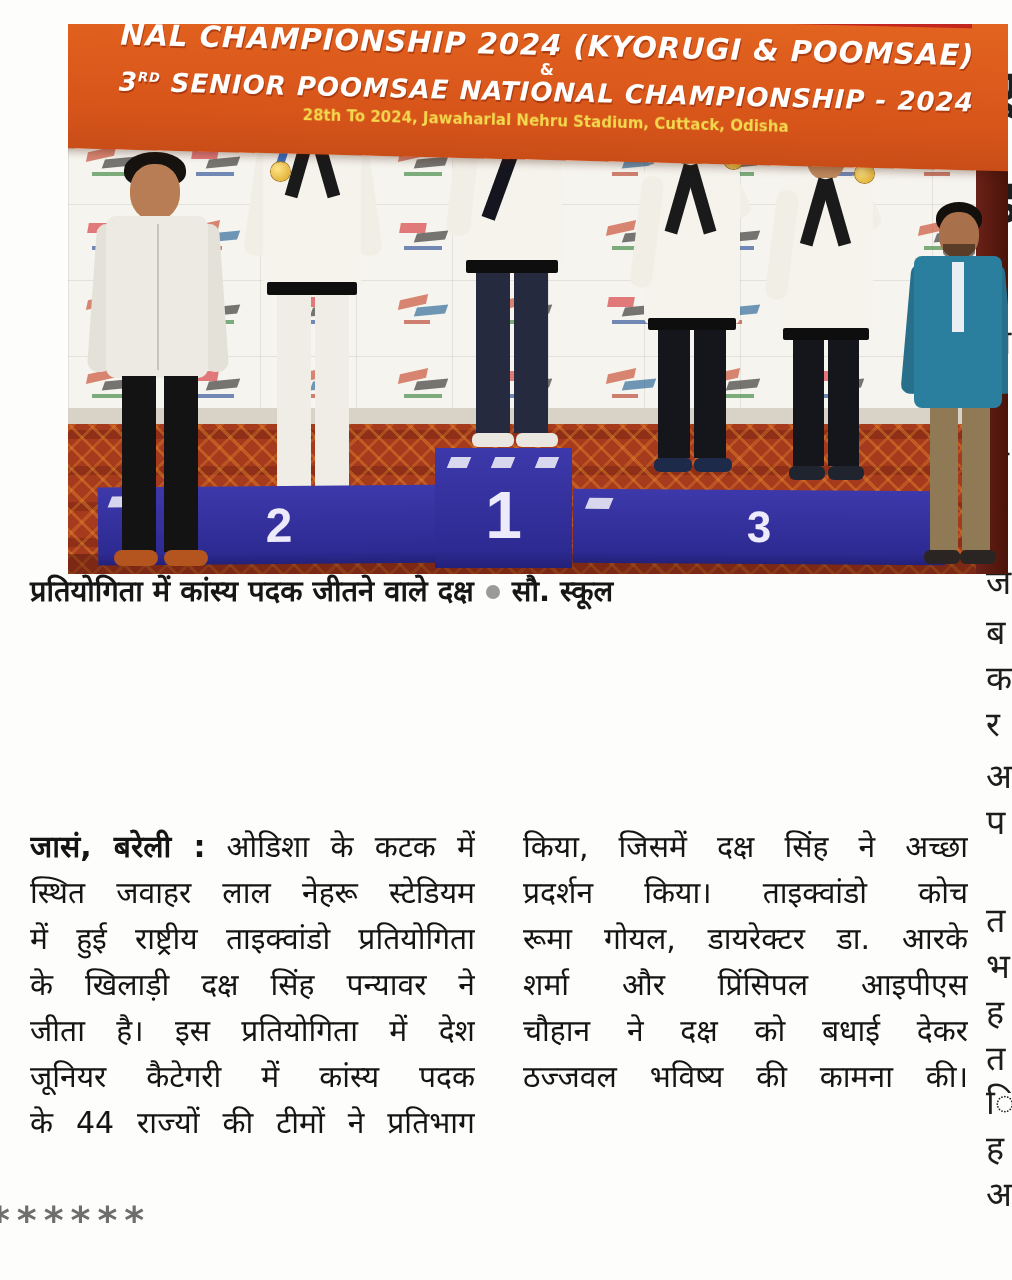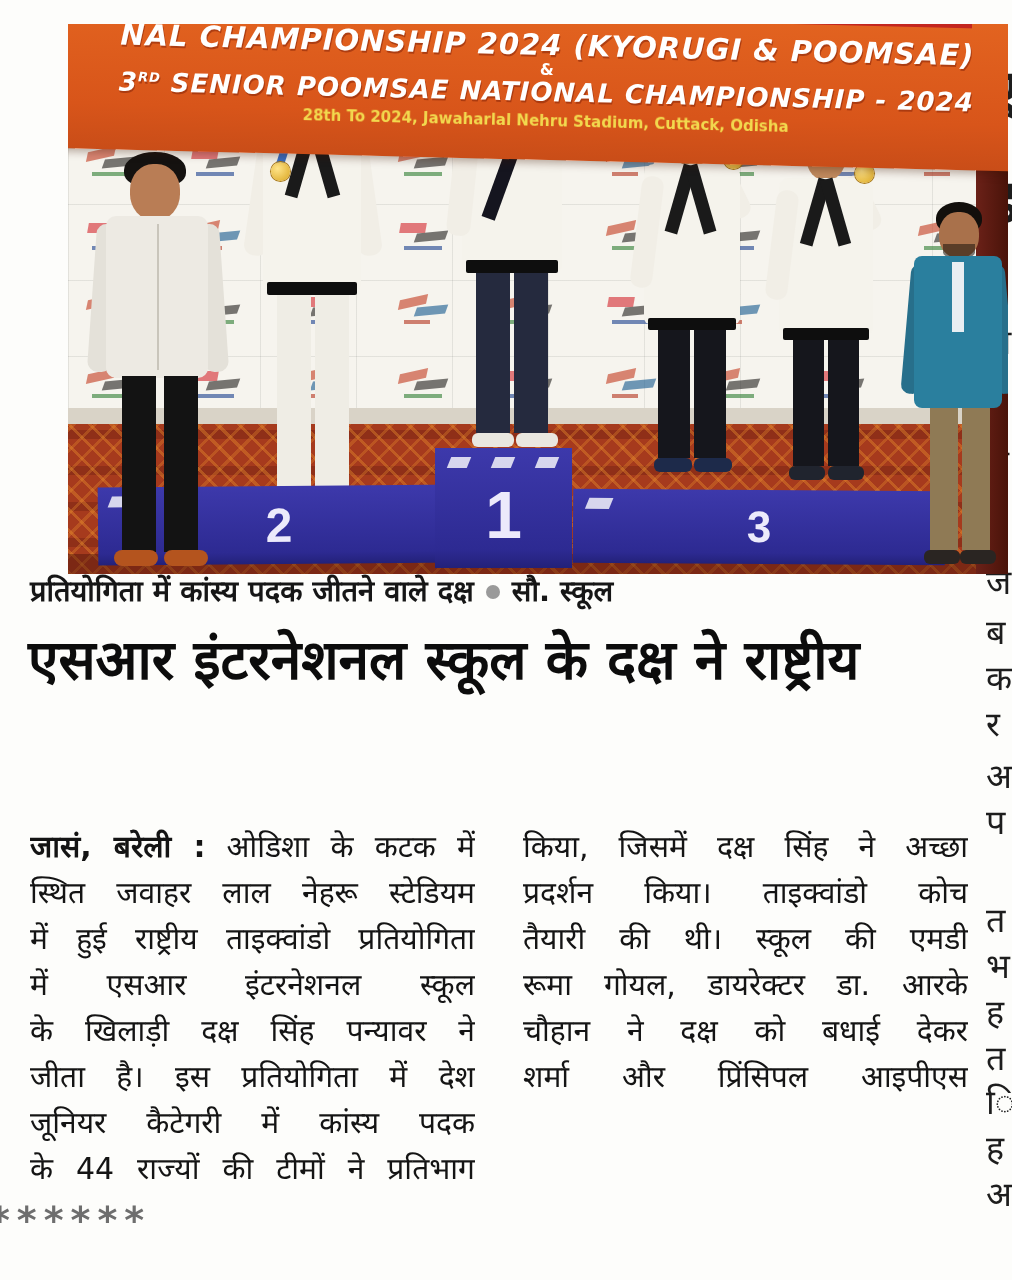--- a/index.html
+++ b/index.html
@@ -458,40 +458,39 @@
       <div class="torso"></div>
       <div class="legL"></div>
         <div class="legR"></div>
       <div class="shL"></div>
         <div class="shR"></div>
     </div>
   </figure>
 
   <div class="caption"><span>प्रतियोगिता में कांस्य पदक जीतने वाले दक्ष</span><span class="dot"></span><span>सौ. स्कूल</span></div>
 
-  <h1 class="headline"><span>एसआर इंटरनेशनल स्कूल के दक्ष ने राष्ट्रीय</span><br></h1>
+  <h1 class="headline"><br></h1>
 
   <div class="cols">
     <div class="col" id="col1">
         <div class="bline"><b>जासं, बरेली :</b> ओडिशा के कटक में</div>
         <div class="bline">स्थित जवाहर लाल नेहरू स्टेडियम</div>
         <div class="bline">में हुई राष्ट्रीय ताइक्वांडो प्रतियोगिता</div>
-        <div class="bline">में एसआर इंटरनेशनल स्कूल</div>
         <div class="bline">के खिलाड़ी दक्ष सिंह पन्यावर ने</div>
         <div class="bline">जीता है। इस प्रतियोगिता में देश</div>
         <div class="bline">जूनियर कैटेगरी में कांस्य पदक</div>
         <div class="bline">के 44 राज्यों की टीमों ने प्रतिभाग</div>
       </div>
     <div class="col" id="col2">
         <div class="bline">किया, जिसमें दक्ष सिंह ने अच्छा</div>
         <div class="bline">प्रदर्शन किया। ताइक्वांडो कोच</div>
-        <div class="bline">तैयारी की थी। स्कूल की एमडी</div>
         <div class="bline">रूमा गोयल, डायरेक्टर डा. आरके</div>
+        <div class="bline">शर्मा और प्रिंसिपल आइपीएस</div>
         <div class="bline">चौहान ने दक्ष को बधाई देकर</div>
-        <div class="bline">शर्मा और प्रिंसिपल आइपीएस</div>
+        <div class="bline">ठज्जवल भविष्य की कामना की।</div>
       </div>
   </div>
 
   <div class="stars">******</div>
 
   <div class="edge" id="edge">
       <span class="big" style="top: 48px;">ए</span>
       <span class="big" style="top: 158px;">ड</span>
       <span style="top: 318px;">ज</span>
       <span style="top: 378px;">म</span>

